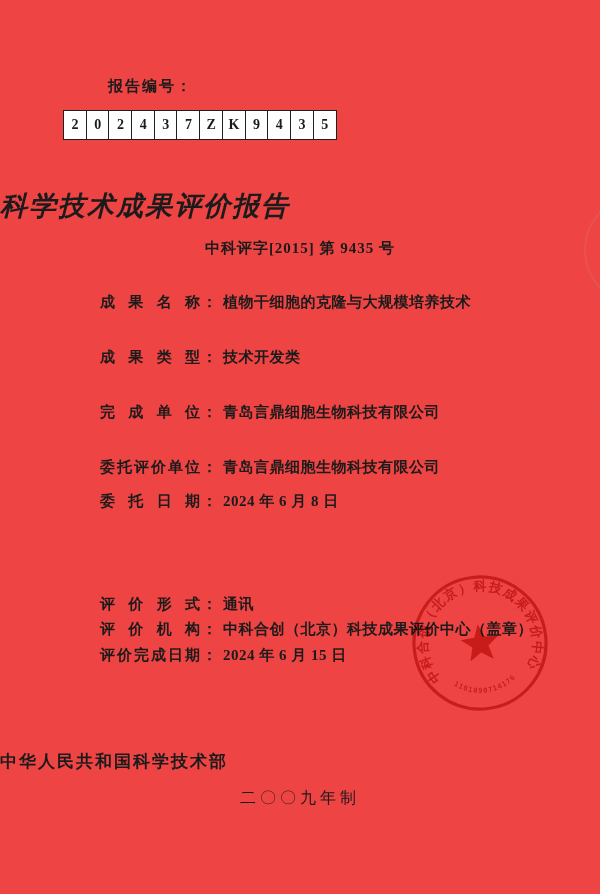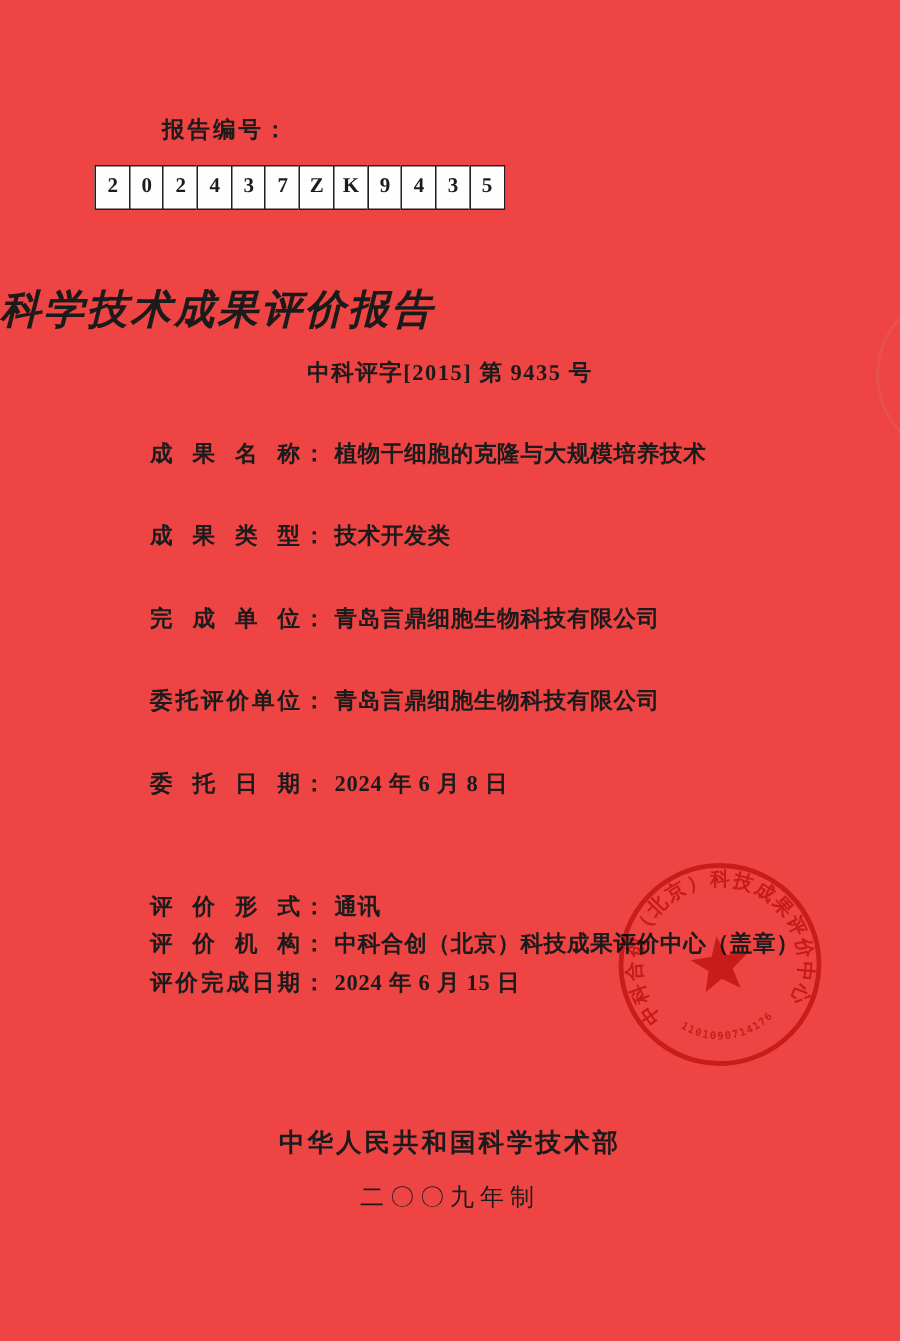--- a/index.html
+++ b/index.html
@@ -35,21 +35,21 @@
   }
   .field-row{position:absolute;left:100px;white-space:nowrap;font-size:15px;font-weight:700;}
   .field-label{
     display:inline-block;width:100px;vertical-align:bottom;
     text-align:justify;text-align-last:justify;
   }
   .field-colon{display:inline-block;margin:0 6px 0 2px;}
   .field-value{letter-spacing:0.5px;text-align:right;}
 
   .footer-issuer{
-    position:absolute;left:0;right:0;top:750px;text-align:center;
+    position:absolute;left:0;right:0;top:750px;
     font-family:"Liberation Sans","DejaVu Sans",sans-serif;
     font-size:17px;font-weight:700;letter-spacing:2px;
   }
   .footer-edition{
     position:absolute;left:0;right:0;top:788px;text-align:center;
     font-size:16px;font-weight:400;letter-spacing:4px;
   }
 
   .stamp{
     position:absolute;left:407px;top:570px;width:146px;height:146px;
@@ -97,21 +97,21 @@
   </div>
   <div class="field-row" style="top:348px">
     <span class="field-label">成果类型</span><span class="field-colon">：</span><span class="field-value">技术开发类</span>
   </div>
   <div class="field-row" style="top:458px">
     <span class="field-label">委托评价单位</span><span class="field-colon">：</span><span class="field-value">青岛言鼎细胞生物科技有限公司</span>
   </div>
   <div class="field-row" style="top:403px">
     <span class="field-label">完成单位</span><span class="field-colon">：</span><span class="field-value">青岛言鼎细胞生物科技有限公司</span>
   </div>
-  <div class="field-row" style="top:513px">
+  <div class="field-row" style="top:492px">
     <span class="field-label">委托日期</span><span class="field-colon">：</span><span class="field-value">2024 年 6 月 8 日</span>
   </div>
   <div class="field-row" style="top:595px">
     <span class="field-label">评价形式</span><span class="field-colon">：</span><span class="field-value">通讯</span>
   </div>
   <div class="field-row" style="top:620px">
     <span class="field-label">评价机构</span><span class="field-colon">：</span><span class="field-value">中科合创（北京）科技成果评价中心（盖章）</span>
   </div>
   <div class="field-row" style="top:646px">
     <span class="field-label">评价完成日期</span><span class="field-colon">：</span><span class="field-value">2024 年 6 月 15 日</span>

